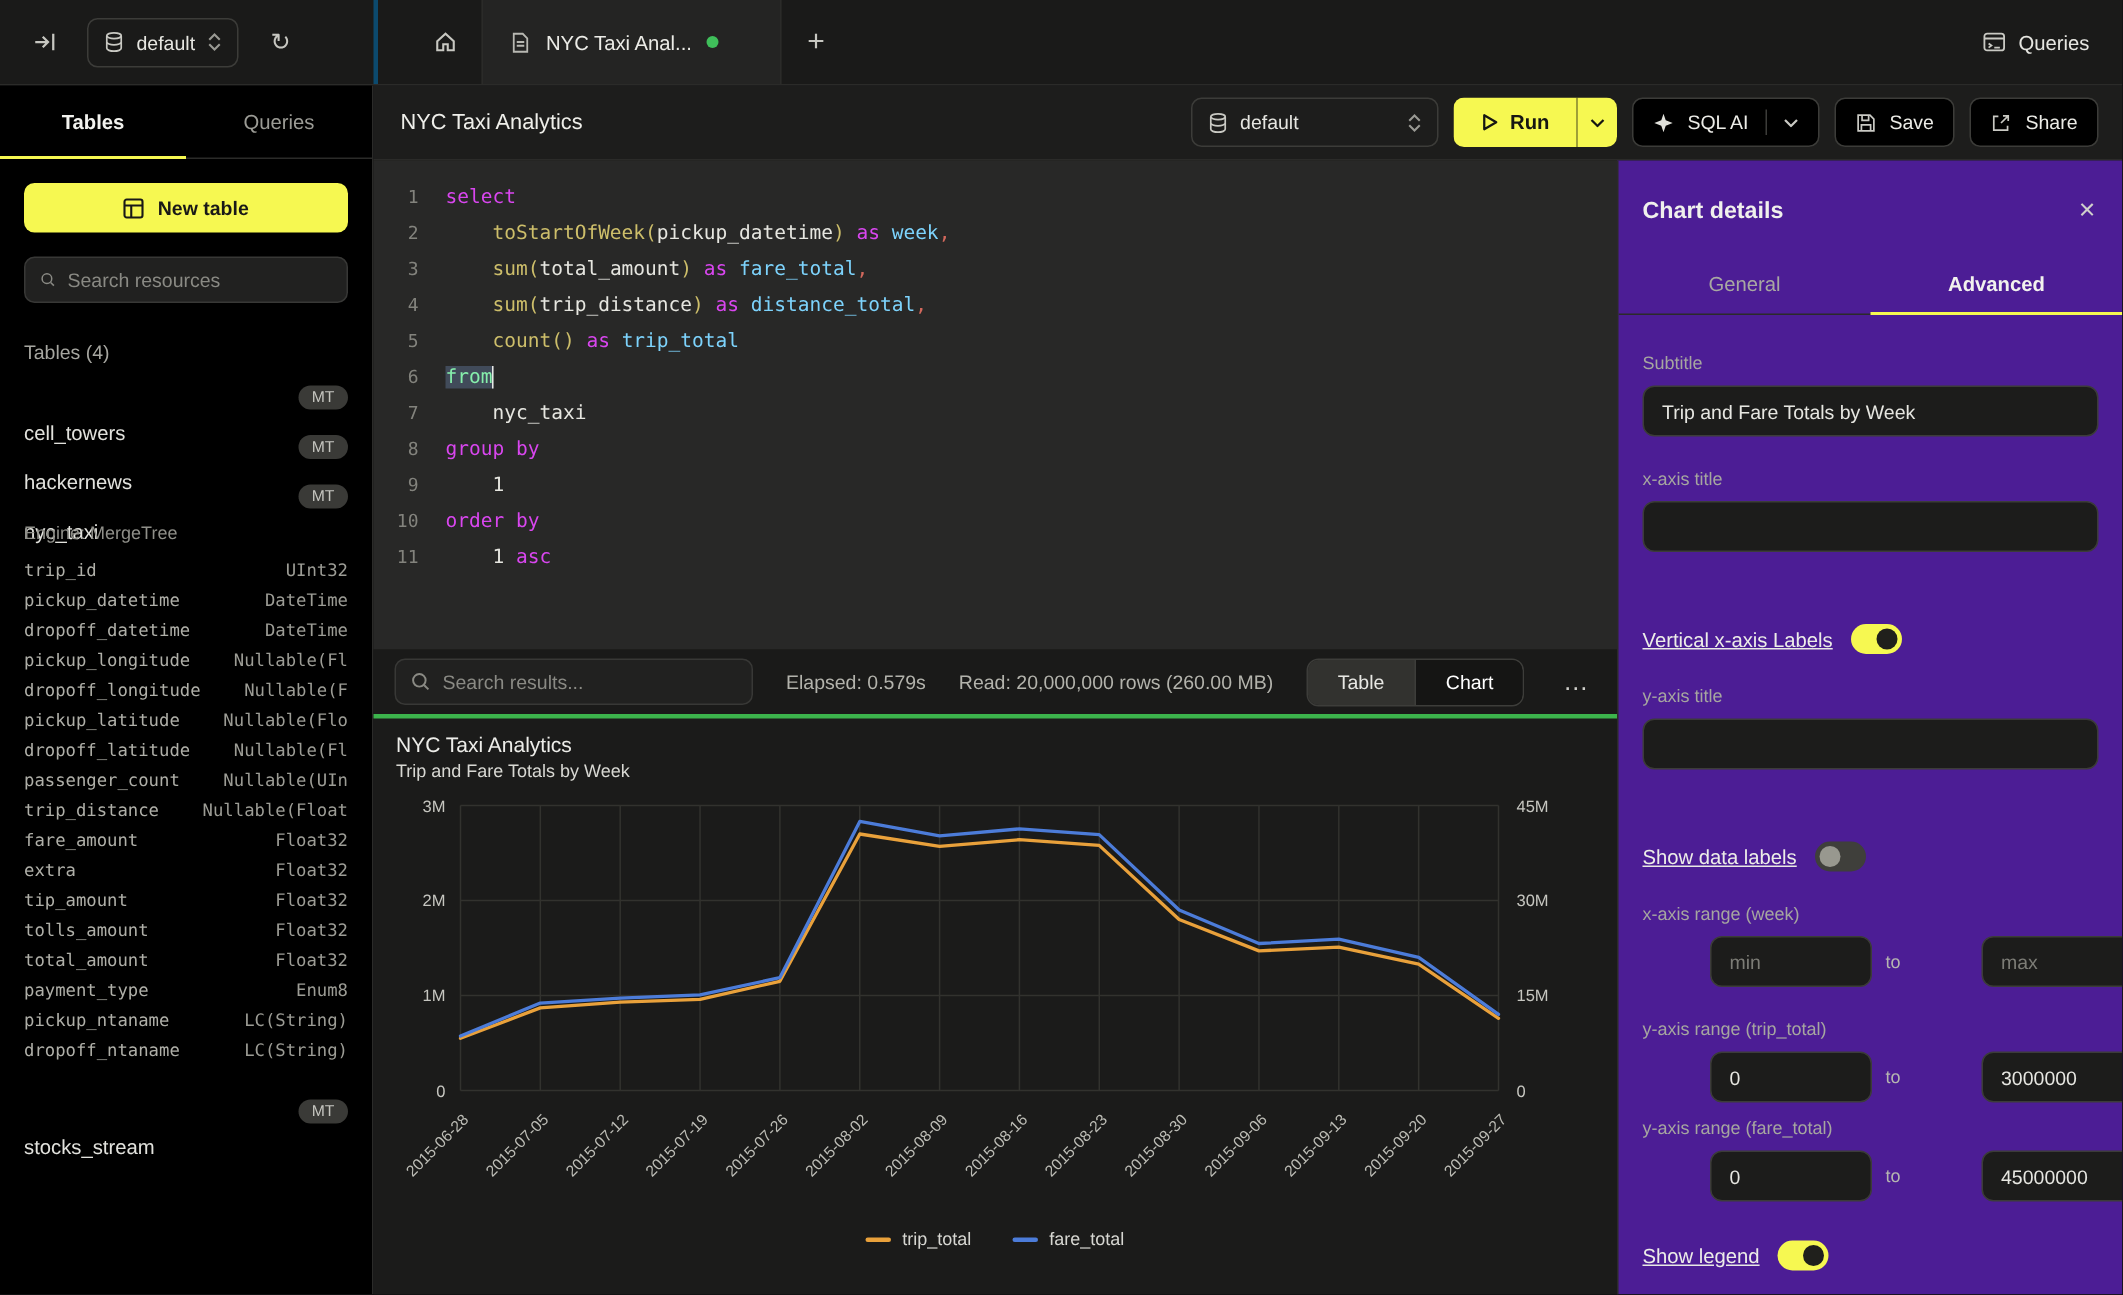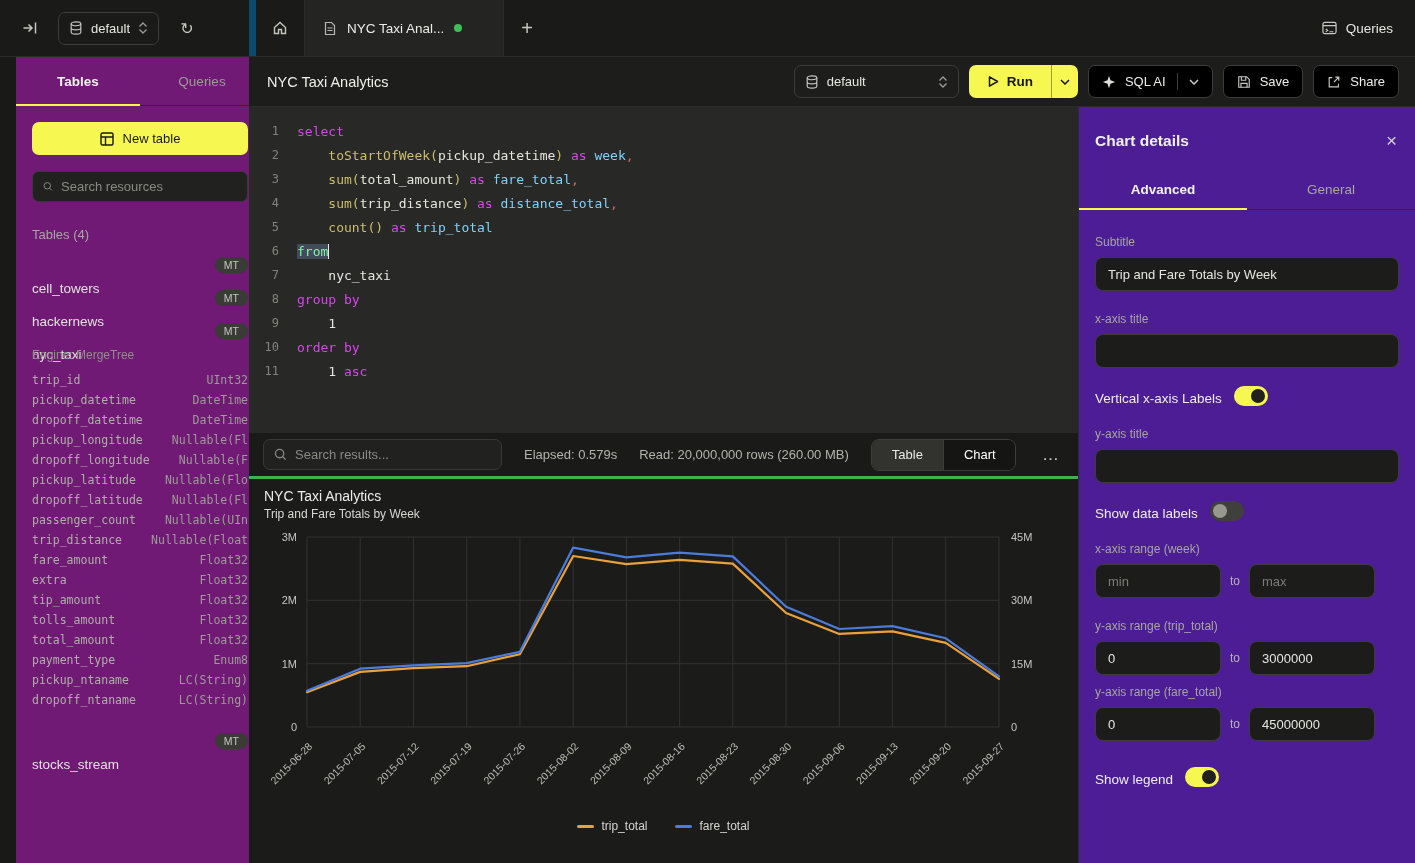--- a/index.html
+++ b/index.html
@@ -12,41 +12,41 @@
 
   
   #topbar { position:absolute; left:0; top:0; width:1415px; height:57px;
     background:#1A1A19; border-bottom:1px solid #2B2B29; display:flex; align-items:center; }
   .tb-left { display:flex; align-items:center; gap:14px; padding:0 16px; width:249px; }
   .icon-btn { display:flex; align-items:center; justify-content:center; width:28px; height:28px;
     color:#C7C7C1; border-radius:6px; cursor:pointer; font-size:16px; }
   .db-pill { display:flex; align-items:center; gap:8px; height:33px; padding:0 10px;
     border:1px solid #3C3C39; border-radius:7px; color:#E6E6E1; cursor:pointer; }
   .db-pill .lbl { font-size:13px; }
-  .tab-strip { display:flex; align-items:stretch; height:100%; border-left:7px solid #0c4a6e; flex:1; }
+  .tab-strip { display:flex; align-items:stretch; height:100%; border-left:3px solid #0c4a6e; flex:1;padding-left:21px; }
   .home-btn { width:48px; display:flex; align-items:center; justify-content:center; color:#C7C7C1; cursor:pointer; }
   .editor-tab { display:flex; align-items:center; gap:10px; padding:0 18px; background:#242423;
     border-right:1px solid #2B2B29; border-left:1px solid #2B2B29; cursor:pointer; min-width:200px; }
   .editor-tab .t-label { font-size:13.5px; color:#ECECE7; }
   .green-dot { width:8px; height:8px; border-radius:50%; background:#3FBF5A; }
   .plus-btn { width:46px; display:flex; align-items:center; justify-content:center;
     color:#C7C7C1; font-size:20px; cursor:pointer; }
   .tb-right { margin-left:auto; display:flex; align-items:center; padding-right:22px; }
   .queries-btn { display:flex; align-items:center; gap:9px; color:#E6E6E1; font-size:13.5px; cursor:pointer; }
 
   
-  #sidebar { position:absolute; left:16px; top:57px; width:249px; height:806px;
-    background:#701a75; border-right:1px solid #2B2B29; }
+  #sidebar { position:absolute; left:0; top:57px; width:249px; height:806px;
+    background:#000000; border-right:1px solid #2B2B29; }
   .side-tabs { display:flex; height:49px; border-bottom:1px solid #2B2B29; }
   .side-tab { flex:1; display:flex; align-items:center; justify-content:center; font-size:13.5px;
     color:#9B9B95; cursor:pointer; position:relative; }
   .side-tab.active { color:#F2F2EE; font-weight:600; }
   .side-tab.active::after { content:''; position:absolute; left:0; right:0; bottom:-1px; height:2px; background:#F6F851; }
   .new-table-btn { display:flex; align-items:center; justify-content:center; gap:9px;
-    margin:16px 16px 0; height:33px; background:#F6F851; color:#191917; font-weight:400;
+    margin:16px 16px 0; height:33px; background:#F6F851; color:#191917; font-weight:700;
     font-size:13px; border-radius:7px; cursor:pointer; }
   .search-box { display:flex; align-items:center; gap:8px; margin:16px 16px 0; height:31px;
     background:#212120; border:1px solid #383836; border-radius:7px; padding:0 10px; color:#8A8A84; }
   .search-box input { flex:1; background:transparent; border:none; outline:none; color:#E6E6E1;
     font-size:13px; font-family:"Liberation Sans", sans-serif; }
   .search-box input::placeholder { color:#8A8A84; }
   .section-label { margin:25px 16px 6px; font-size:13px; color:#A6A6A0; }
   .tbl-row { display:flex; align-items:center; justify-content:space-between; height:33px;
     padding:0 16px; cursor:pointer; }
   .tbl-name { font-size:13.5px; color:#E2E2DD;margin-top:48px; }
@@ -124,31 +124,31 @@
   .rp-tab { flex:1; display:flex; align-items:center; justify-content:center; font-size:13.5px;
     color:#A8A8A2; cursor:pointer; position:relative; }
   .rp-tab.active { color:#F2F2EE; font-weight:600; }
   .rp-tab.active::after { content:''; position:absolute; left:0; right:0; bottom:-1px; height:2px; background:#F6F851; }
   .rp-body { padding:4px 16px 0; }
   .fld-label { font-size:12px; color:#A6A6A0; margin:21px 0 8px; }
   .fld-input { width:100%; height:34px; background:#1C1C1B; border:1px solid #3C3C39;
     border-radius:8px; color:#E6E6E1; font-size:13px; padding:0 12px; outline:none;
     font-family:"Liberation Sans", sans-serif; }
   .fld-input::placeholder { color:#7C7C76; }
-  .toggle-row { display:flex; align-items:flex-end; gap:12px; margin:18px 0 6px; }
+  .toggle-row { display:flex; align-items:center; gap:12px; margin:48px 0 6px;text-decoration:underline; }
   .toggle-label { font-size:13.5px; color:#EDEDE8; font-weight:500; }
   .toggle { width:34px; height:20px; border-radius:10px; position:relative; cursor:pointer; }
   .toggle.on { background:#F6F851; }
   .toggle.on::after { content:''; position:absolute; right:3px; top:3px; width:14px; height:14px;
     border-radius:50%; background:#20201C; }
   .toggle.off { background:#3F3F3B; }
   .toggle.off::after { content:''; position:absolute; left:3px; top:3px; width:14px; height:14px;
     border-radius:50%; background:#98988F; }
   .range-row { display:flex; align-items:center; gap:9px; }
-  .range-row .fld-input { width:126px; }
+  .range-row .fld-input { width:108px;margin-left:45px; }
   .to-label { font-size:12px; color:#B5B5B0; }
   svg.ic { display:block; }
 </style>
 </head>
 <body>
 
 <div id="app">
 
   <div id="topbar">
     <div class="tb-left">
@@ -489,22 +489,22 @@
         </div>
       </div>
   </div>
 
   <div id="right-panel">
     <div class="rp-head">
       <span class="rp-title">Chart details</span>
       <span class="rp-close">×</span>
     </div>
     <div class="rp-tabs">
+      <div class="rp-tab">General</div>
       <div class="rp-tab active">Advanced</div>
-      <div class="rp-tab">General</div>
     </div>
     <div class="rp-body">
       <div class="fld-label">Subtitle</div>
       <input class="fld-input" type="text" value="Trip and Fare Totals by Week" style="">
 
       <div class="fld-label">x-axis title</div>
       <input class="fld-input" type="text" value="" style="">
 
       <div class="toggle-row">
         <span class="toggle-label">Vertical x-axis Labels</span>

